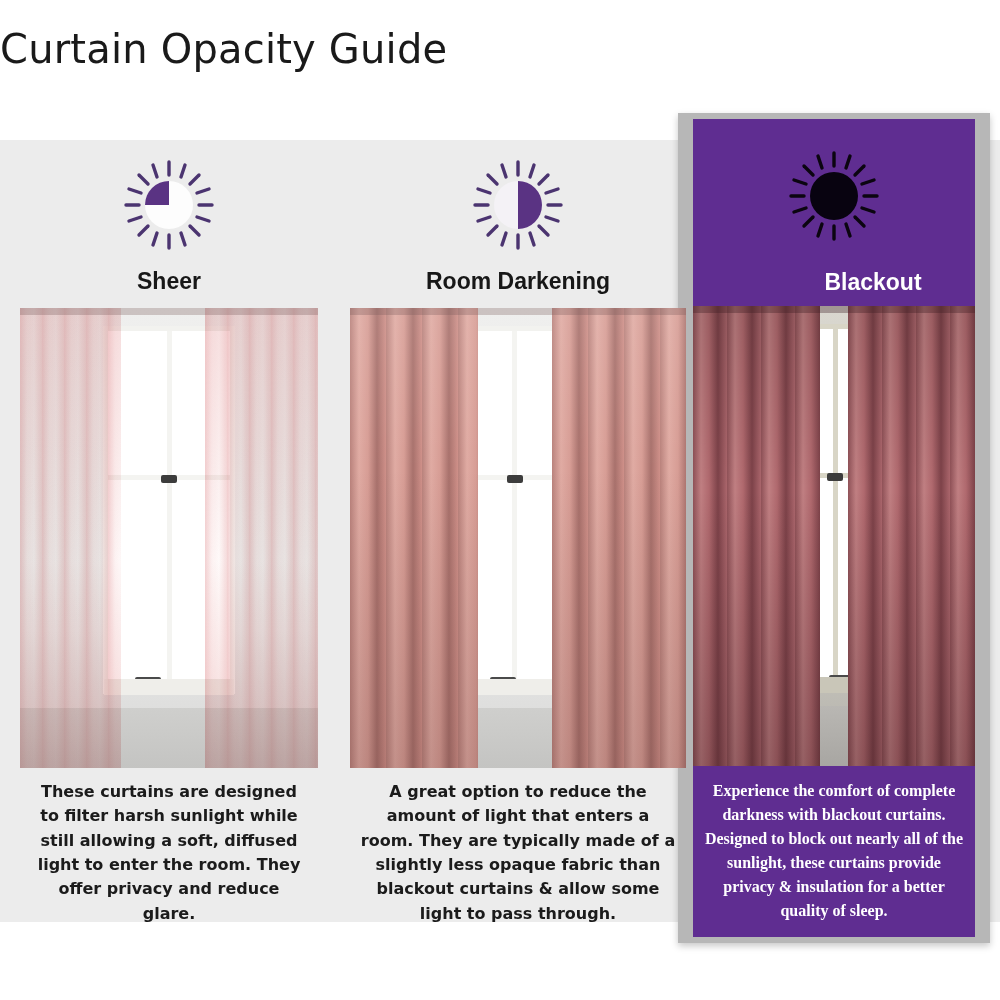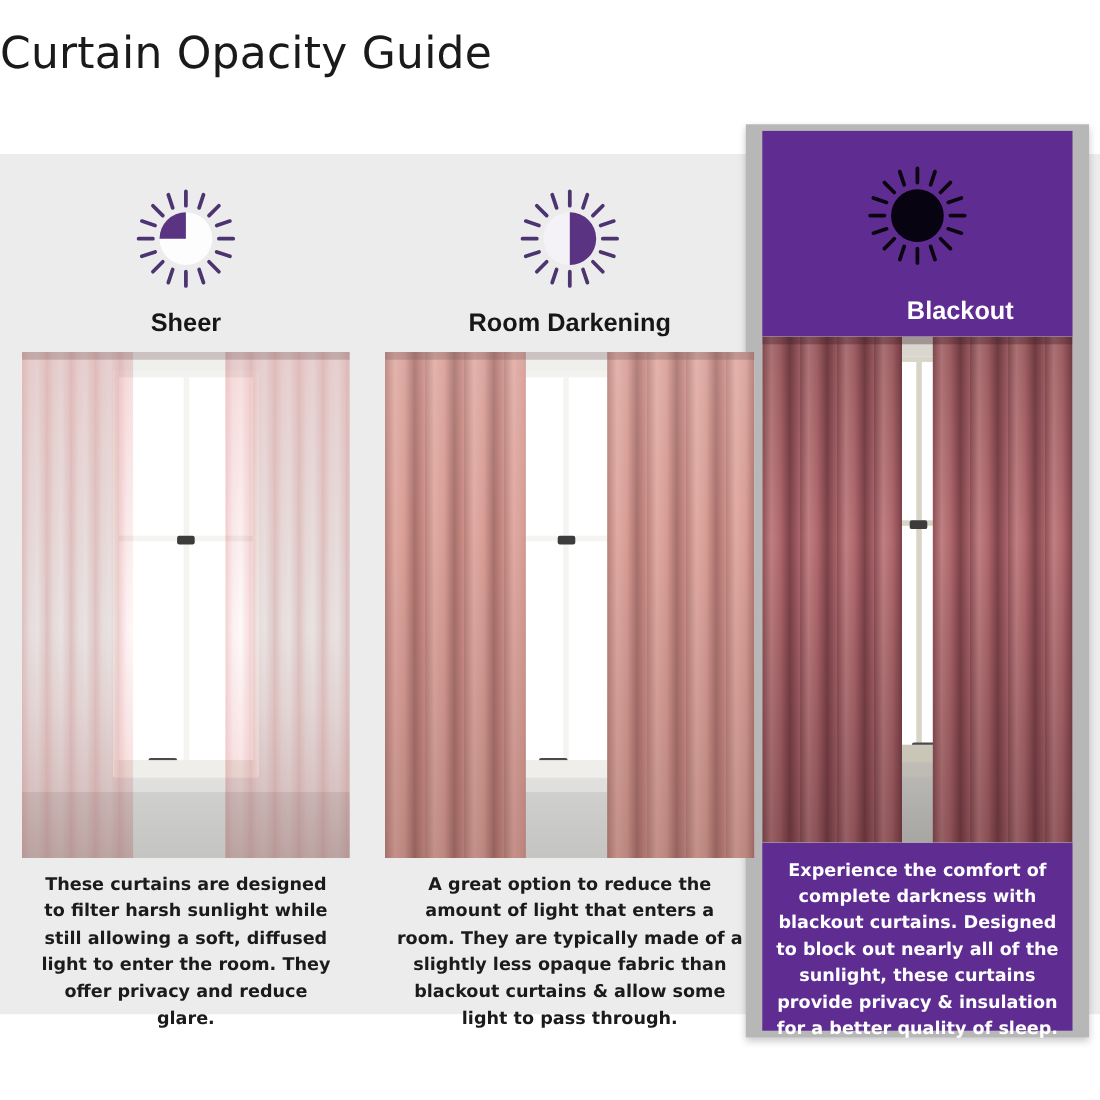--- a/index.html
+++ b/index.html
@@ -27,21 +27,21 @@
   .panel {
     position: absolute;
     left: 0; top: 140px;
     width: 1000px; height: 782px;
     background: #ececec;
   }
 
   
   .col {
     position: absolute;
-    top: 152px;
+    top: 140px;
     height: 790px;
   }
   .col-1 { left: 18px;  width: 302px; }
   .col-2 { left: 350px; width: 336px; }
   .col-3 { left: 685px; width: 297px; }
 
   .icon-wrap {
     position: absolute; top: 10px; left: 0; width: 100%;
     height: 110px;
     display: flex; align-items: center; justify-content: center;
@@ -95,21 +95,21 @@
   .col-3 {
     left: 693px; width: 282px; top: 119px; height: 818px;
     z-index: 5;
   }
   .col-3 .icon-wrap { top: 22px; }
   .col-3 .col-title { top: 150px; padding-left: 39px; }
   .col-3 .photo { top: 187px; height: 460px; }
   .col-3 .desc {
     top: 660px; color: #ffffff;
     padding: 0 10px; box-sizing: border-box;
-    font-size: 16px; line-height: 1.5;
+    font-size: 16px; line-height: 1.5; font-family: Liberation Serif, serif;
   }
 
   
   .sun { position: relative; width: 92px; height: 92px; }
   .sun svg { display: block; }
 
   
   .scene { position: absolute; inset: 0; }
 
   

